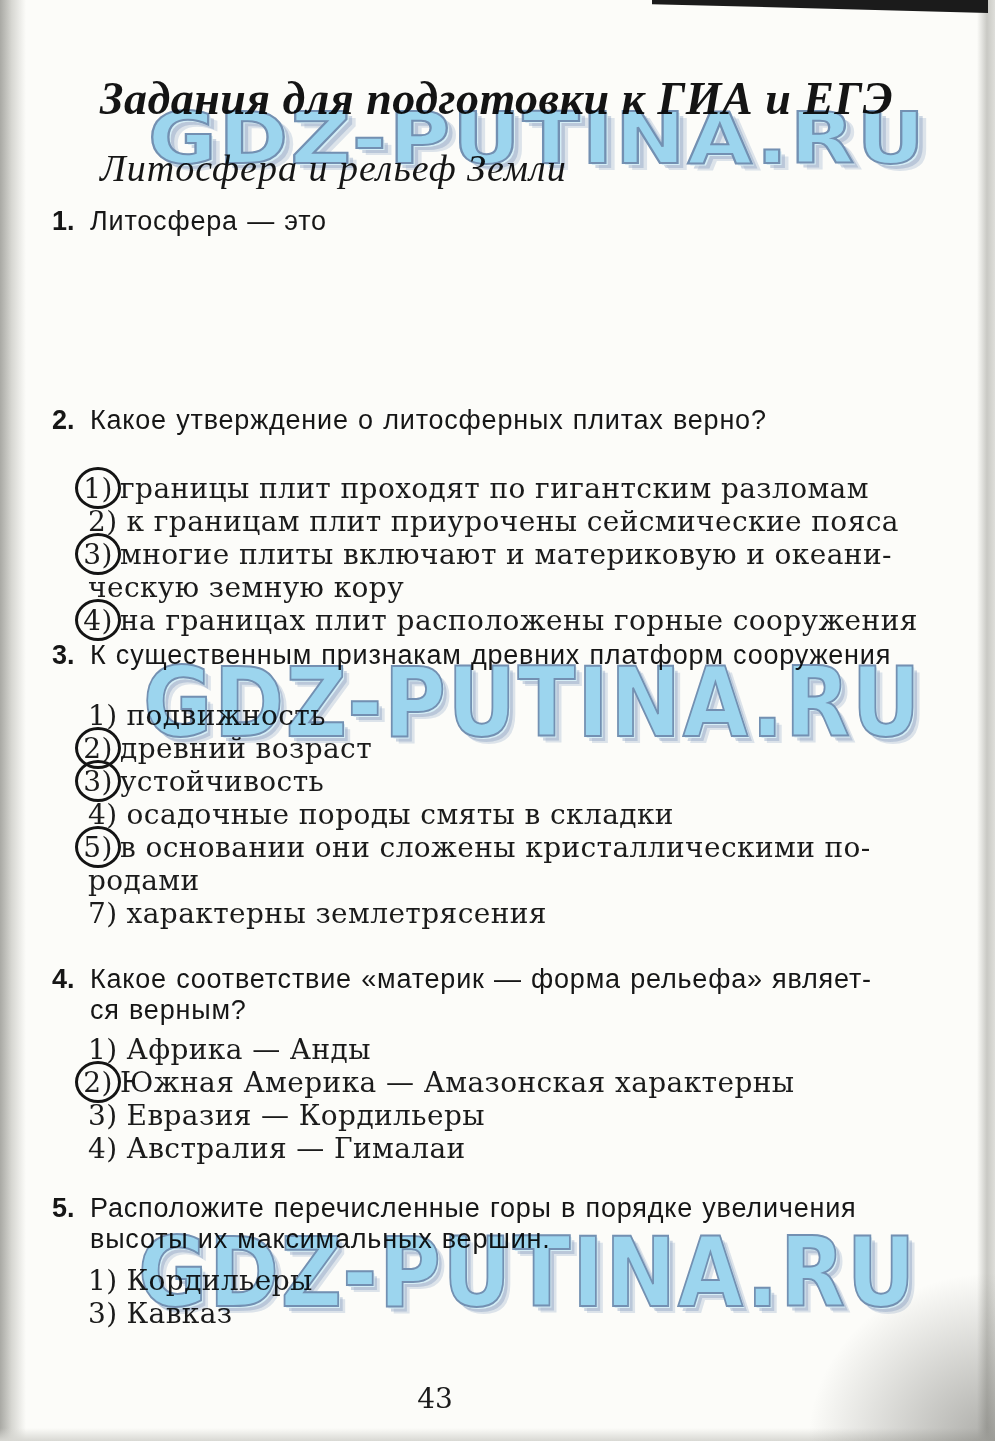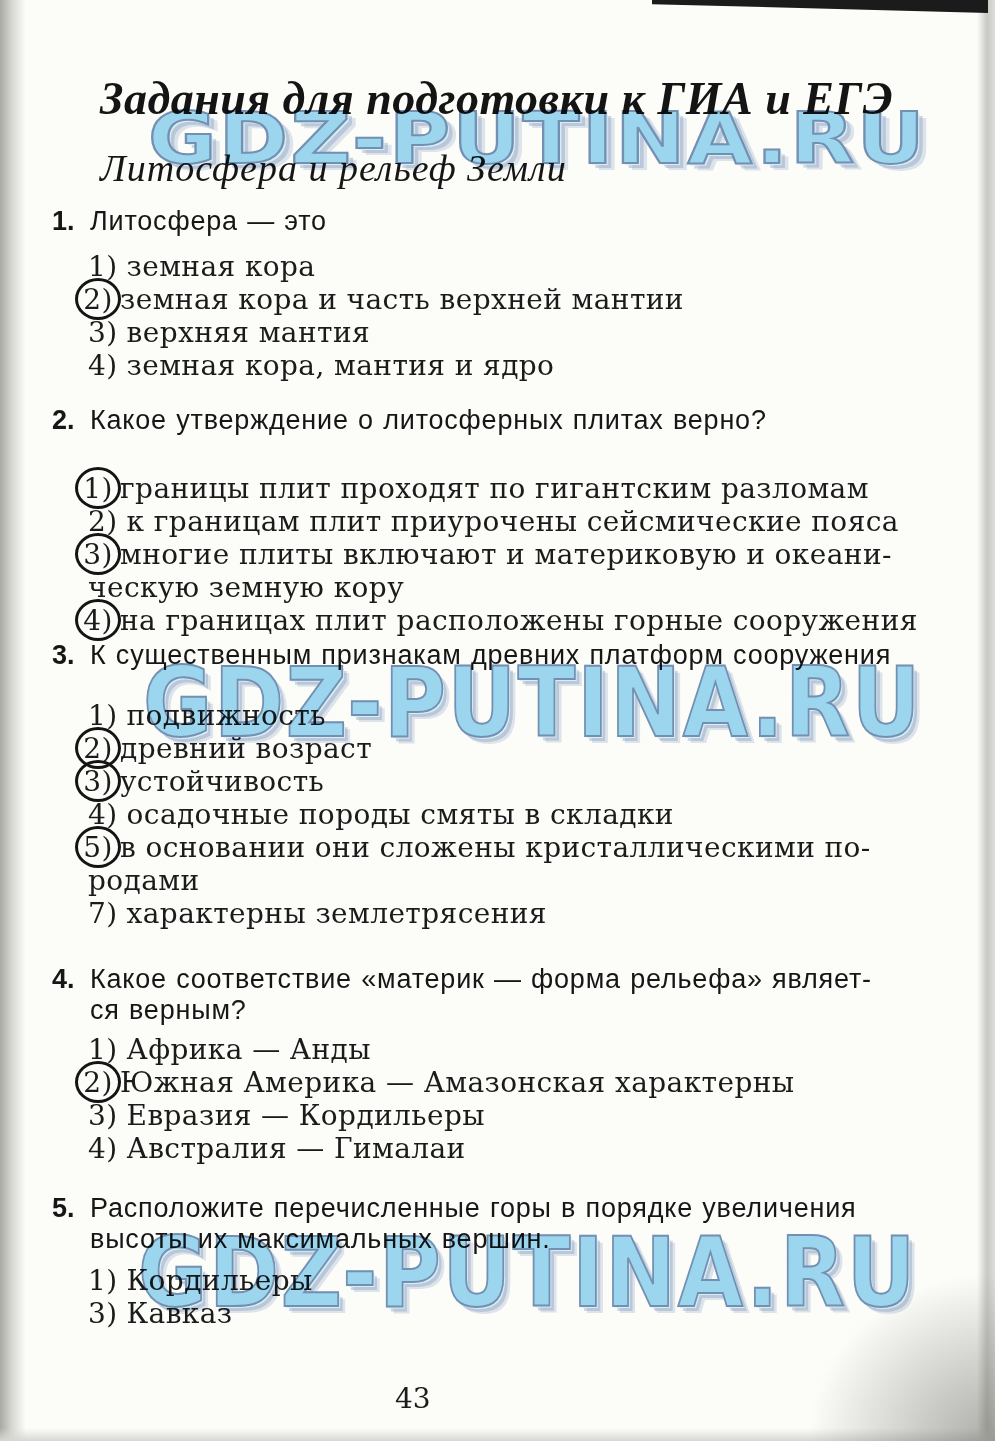--- a/index.html
+++ b/index.html
@@ -48,21 +48,21 @@
     letter-spacing:.4px;color:#1b1b1b;}
   .opt{min-height:33px;}
   .otext{white-space:pre-line;}
   .onum{margin-right:9px;}
   .onum.circled{display:inline-block;box-sizing:border-box;min-width:46px;height:42px;
     line-height:37px;padding:0 2px;margin:-6px -1px -6px -13px;text-align:center;
     border:3px solid #141414;border-radius:50%;}
   .opt.spread .otext::first-line{word-spacing:12px;}
   .opt.spread-sm .otext::first-line{word-spacing:3px;}
 
-  .page-num{position:absolute;left:395px;top:1382px;width:80px;z-index:1;
+  .page-num{position:absolute;left:395px;top:1382px;width:80px;text-align:center;z-index:1;
     font-family:"DejaVu Serif",serif;font-size:28px;color:#1b1b1b;}
 </style>
 </head>
 <body>
 
 <div class="page">
 
   <div class="edge-left"></div>
   <div class="edge-right"></div>
   <div class="edge-top-wedge"></div>
@@ -72,26 +72,20 @@
   <div class="title">Задания для подготовки к ГИА и ЕГЭ</div>
   <div class="subtitle">Литосфера и рельеф Земли</div>
 
   <div class="wm wm1">GDZ-PUTINA.RU</div>
   <div class="wm wm2">GDZ-PUTINA.RU</div>
   <div class="wm wm3">GDZ-PUTINA.RU</div>
 
   <div class="q-head" style="top:206px">
     <span class="q-num">1.</span>
     <span class="q-text">Литосфера — это</span>
-  </div>
-  <div class="options" style="top:250px">
-    <div class="opt"><span class="onum">1)</span><span class="otext">земная кора</span></div>
-    <div class="opt"><span class="onum circled">2)</span><span class="otext">земная кора и часть верхней мантии</span></div>
-    <div class="opt"><span class="onum">3)</span><span class="otext">верхняя мантия</span></div>
-    <div class="opt"><span class="onum">4)</span><span class="otext">земная кора, мантия и ядро</span></div>
   </div>
 
   <div class="q-head" style="top:405px">
     <span class="q-num">2.</span>
     <span class="q-text">Какое утверждение о литосферных плитах верно?</span>
   </div>
   <div class="options" style="top:472px">
     <div class="opt"><span class="onum circled">1)</span><span class="otext">границы плит проходят по гигантским разломам</span></div>
     <div class="opt"><span class="onum">2)</span><span class="otext">к границам плит приурочены сейсмические пояса</span></div>
     <div class="opt spread-sm"><span class="onum circled">3)</span><span class="otext">многие плиты включают и материковую и океани-

